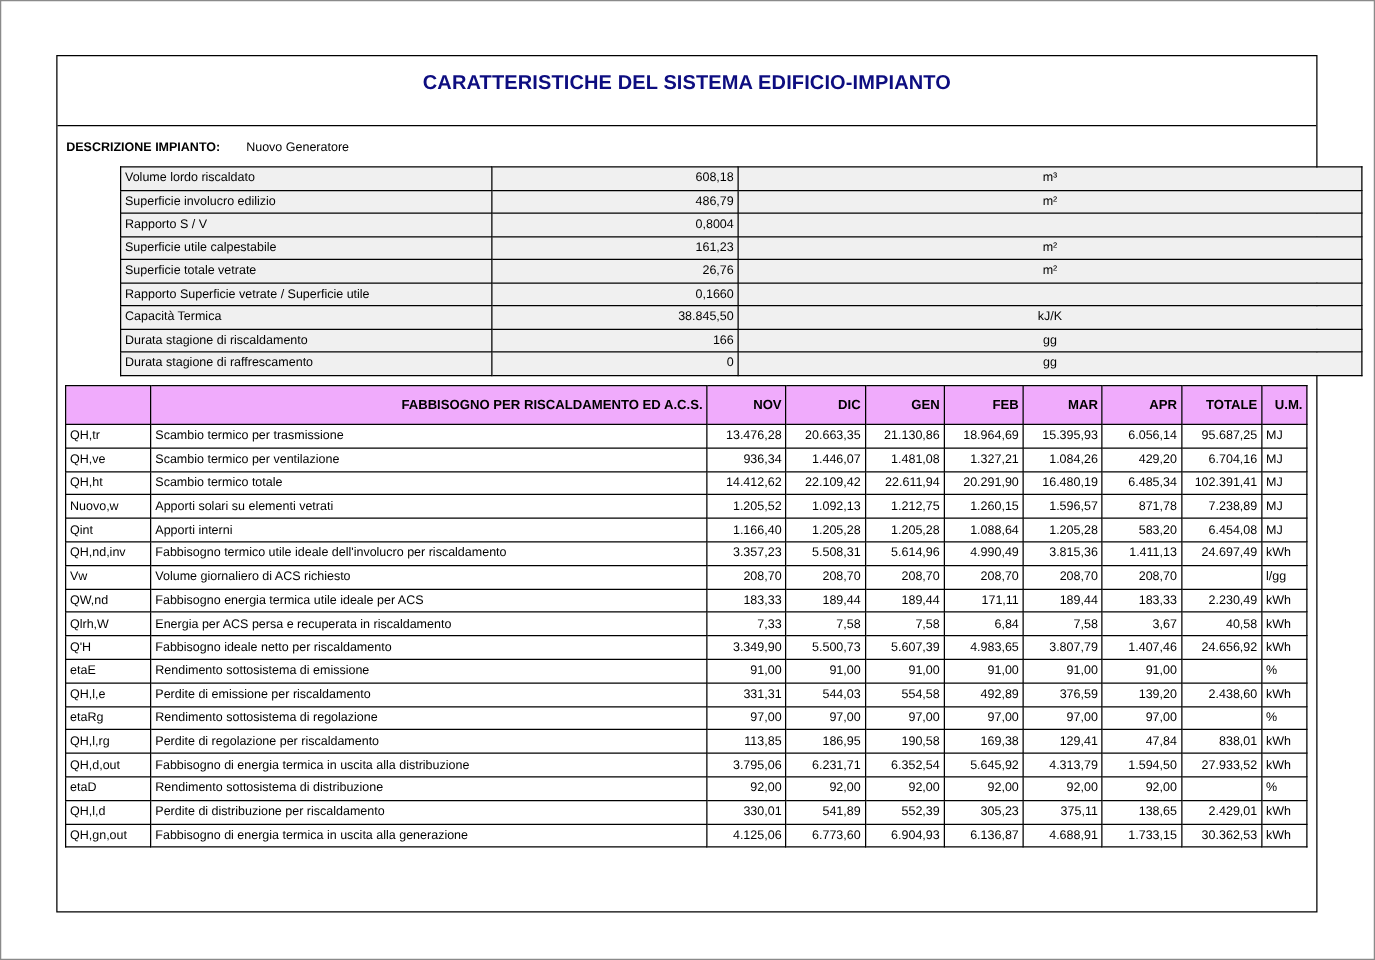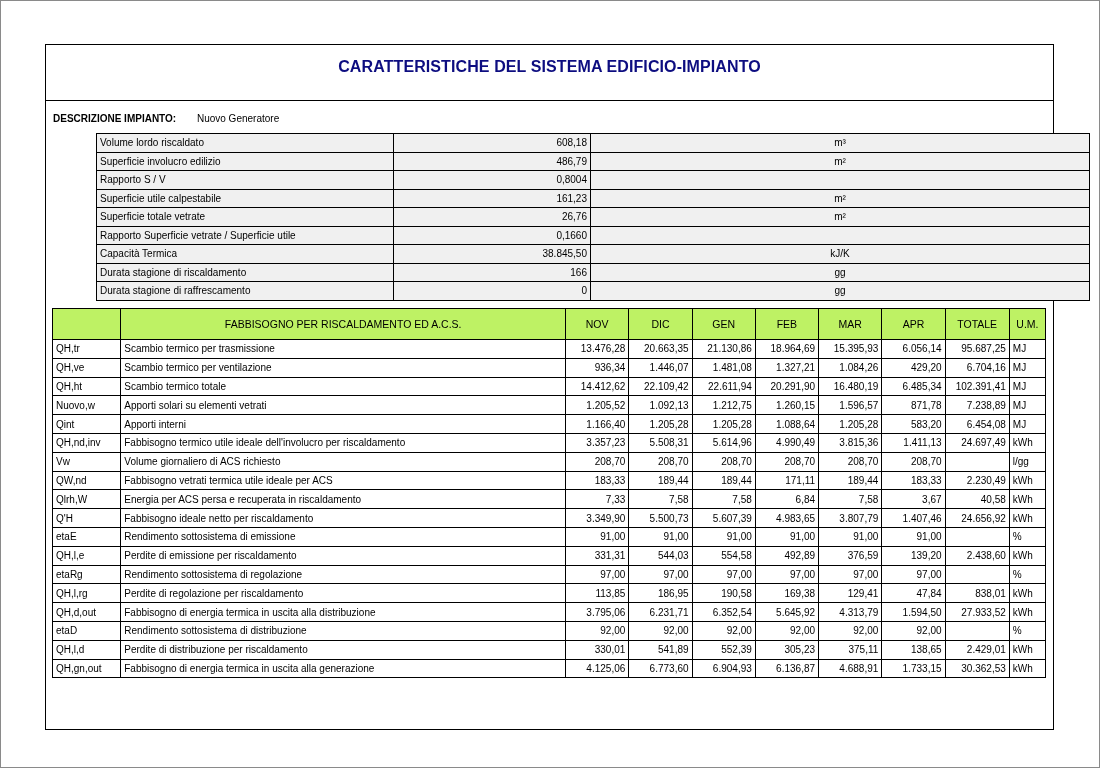--- a/index.html
+++ b/index.html
@@ -32,21 +32,21 @@
   .t1 {
     position: absolute; left: 6px; top: 88px; width: 994px; margin-left: 44px;
   }
   .t1 td { height: 17.5px; background: #f0f0f0; }
   .t1 td.lbl { width: 290px; }
   .t1 td.val { width: 190px; text-align: right; }
   .t1 td.unit { text-align: center; }
   .t2 {
     position: absolute; left: 6px; top: 263px; width: 994px;
   }
-  .t2 th { font-weight: normal; height: 30px; background: #bef264; text-align: center; font-size: 10.5px; }
+  .t2 th { font-weight: bold; height: 30px; background: #f0abfc; text-align: right; font-size: 10.5px; }
   .t2 td { height: 17.8px; }
   .t2 td.num { text-align: right; }
   .t2 .c-sym { width: 61px; }
   .t2 .c-desc { width: 436px; }
   .t2 .c-m { width: 56px; }
   .t2 .c-tot { width: 57px; }
   .t2 .c-um { width: 29px; }
 </style>
 </head>
 <body>
@@ -208,21 +208,21 @@
           <td class="c-m num">208,70</td>
           <td class="c-m num">208,70</td>
           <td class="c-m num">208,70</td>
           <td class="c-m num">208,70</td>
           <td class="c-m num">208,70</td>
           <td class="c-tot num"></td>
           <td class="c-um">l/gg</td>
         </tr>
         <tr>
           <td class="c-sym">QW,nd</td>
-          <td class="c-desc">Fabbisogno vetrati termica utile ideale per ACS</td>
+          <td class="c-desc">Fabbisogno energia termica utile ideale per ACS</td>
           <td class="c-m num">183,33</td>
           <td class="c-m num">189,44</td>
           <td class="c-m num">189,44</td>
           <td class="c-m num">171,11</td>
           <td class="c-m num">189,44</td>
           <td class="c-m num">183,33</td>
           <td class="c-tot num">2.230,49</td>
           <td class="c-um">kWh</td>
         </tr>
         <tr>

